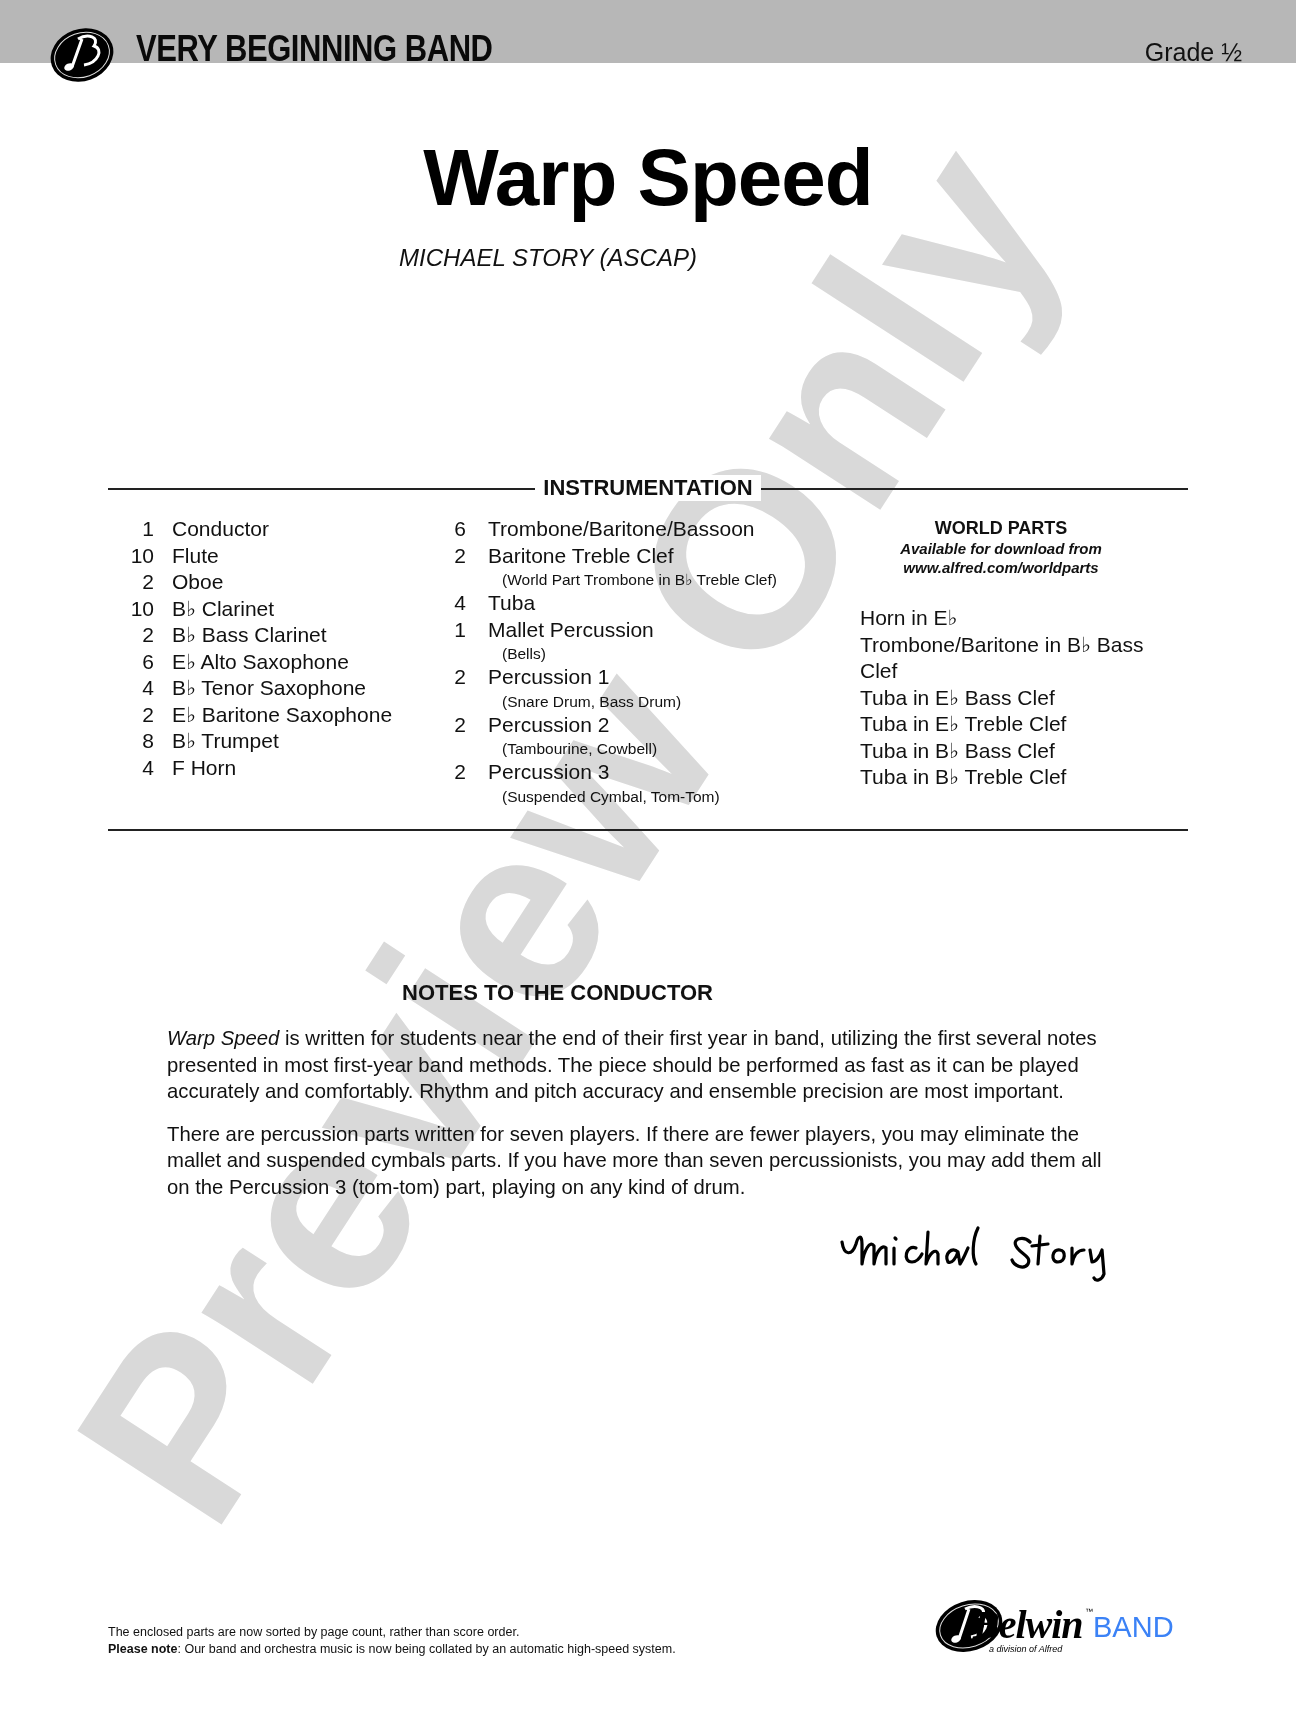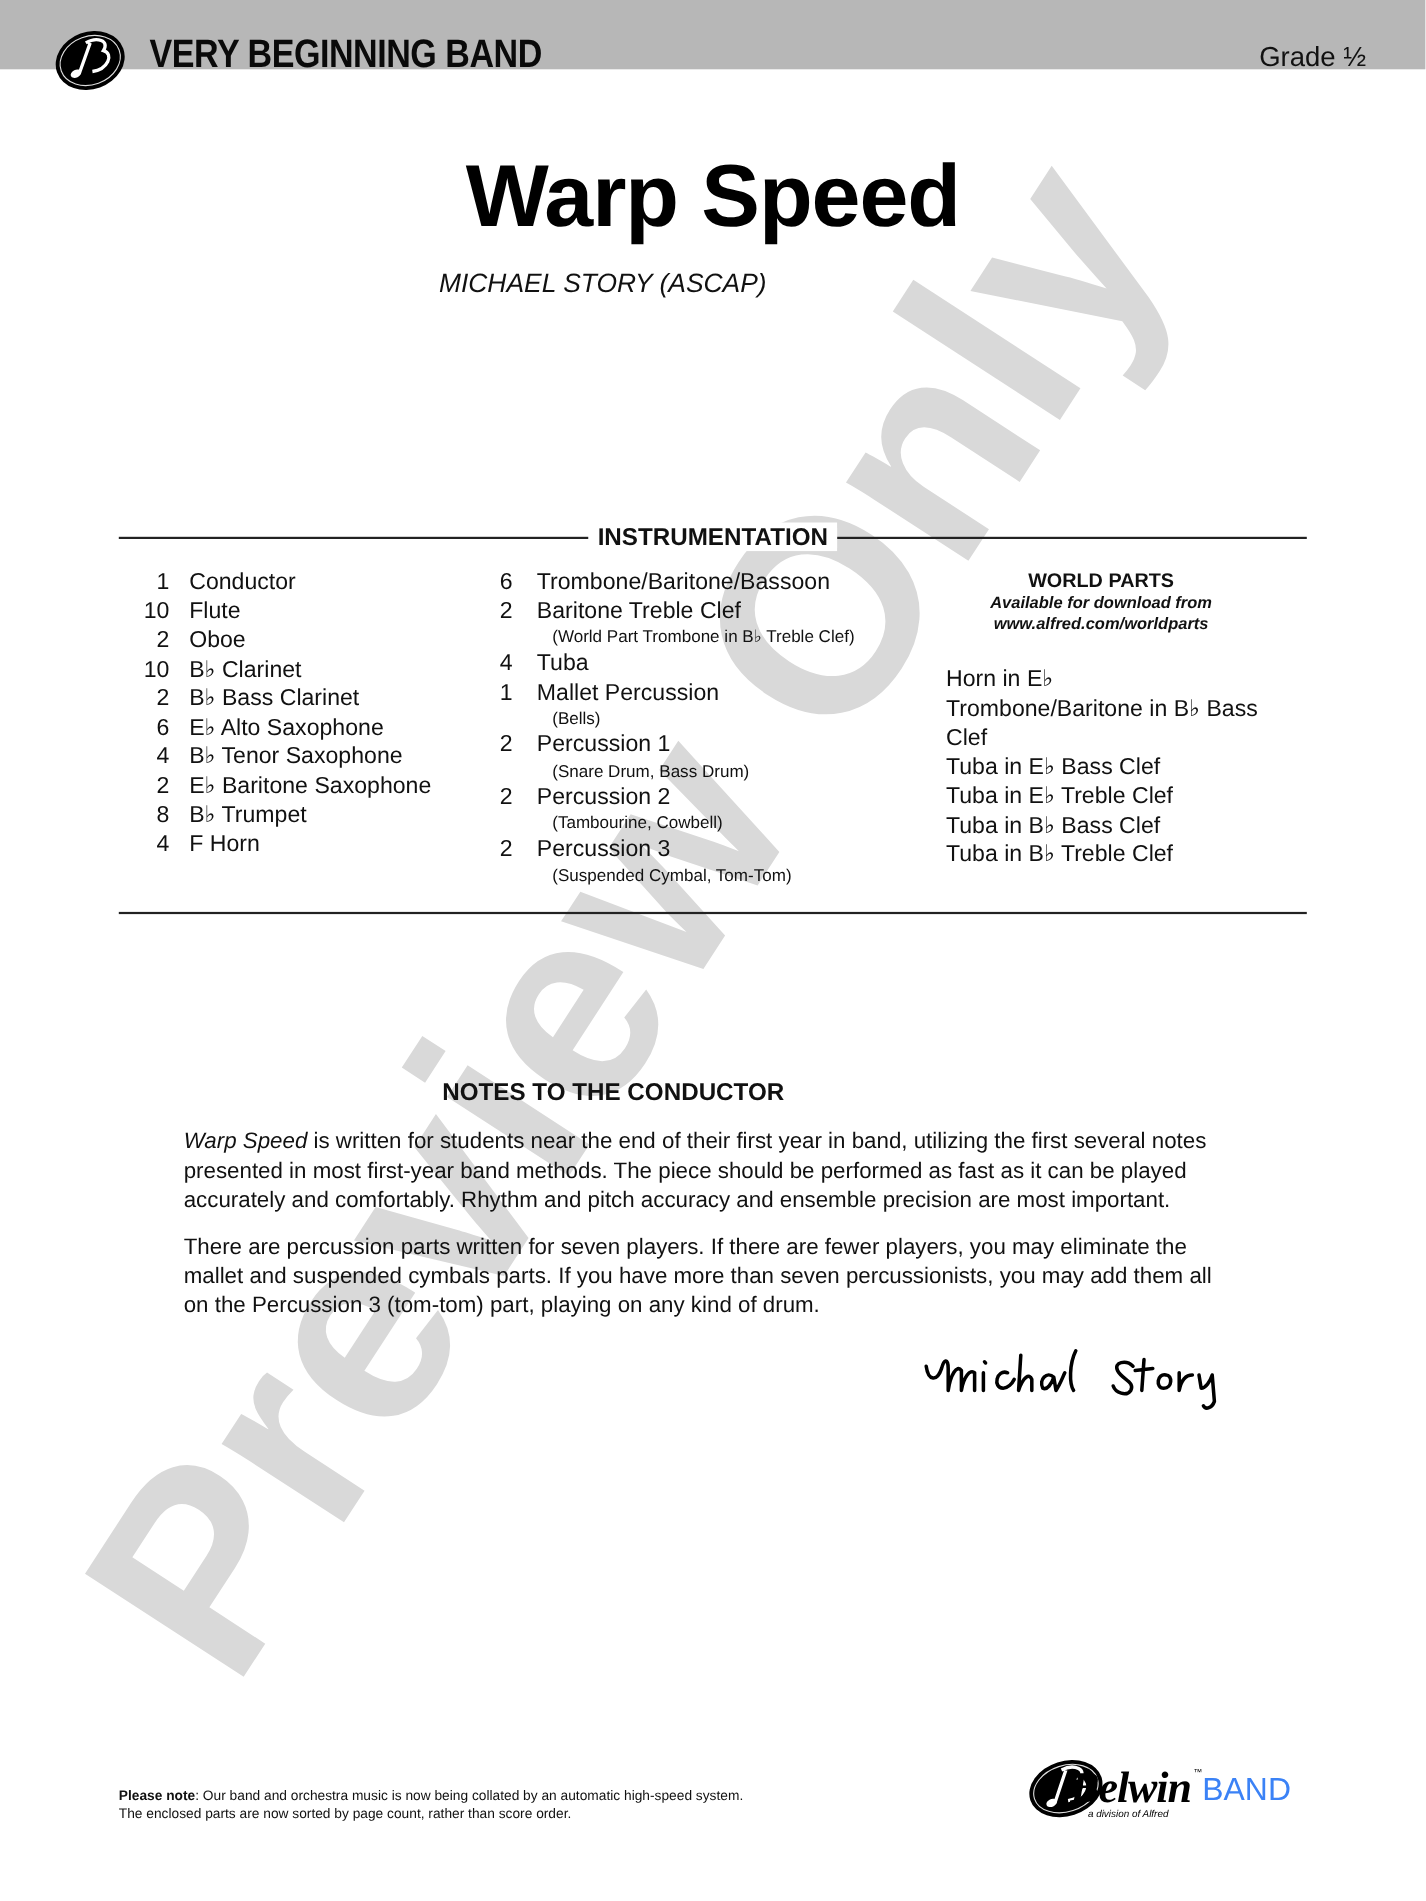--- a/index.html
+++ b/index.html
@@ -188,22 +188,22 @@
     <path d="M138 6 C132 18 132 36 136 42"></path>
     <path d="M190 20 C184 14 172 16 176 24 C180 32 192 34 188 42 C184 48 174 44 172 38"></path>
     <path d="M200 14 L198 42 M192 24 L208 22"></path>
     <path d="M220 28 C212 26 210 40 218 40 C226 40 226 28 220 28"></path>
     <path d="M232 26 L232 42 C234 32 238 28 244 28"></path>
     <path d="M250 28 L252 40 C256 40 260 34 262 28 L264 52 C262 58 256 60 254 56"></path>
   </g>
 </svg>
 
 <div class="abs footnote">
+  <div>The enclosed parts are now sorted by page count, rather than score order.</div>
   <div><b>Please note</b><span>: Our band and orchestra music is now being collated by an automatic high-speed system.</span></div>
-  <div>The enclosed parts are now sorted by page count, rather than score order.</div>
 </div>
 
 <div class="abs footer-logo">
   <svg width="72" height="58" viewBox="0 0 72 58" style="position:absolute; left:0; top:0;" xmlns="http://www.w3.org/2000/svg">
     <ellipse cx="36" cy="29" rx="34" ry="25" fill="#000" transform="rotate(-18 36 29)"></ellipse>
     <ellipse cx="36" cy="29" rx="30" ry="21" fill="none" stroke="#ddd" stroke-width="1" transform="rotate(-18 36 29)"></ellipse>
     <path d="M32 12 C44 6 56 12 48 20 C58 24 52 38 38 40 M36 12 L26 42" stroke="#fff" stroke-width="3" fill="none"></path>
     <ellipse cx="23" cy="42" rx="5" ry="3.5" fill="#fff" transform="rotate(-25 23 42)"></ellipse>
   </svg>
   <span style="position:absolute; left:40px; top:4px; font-family:'Liberation Serif', serif; font-style:italic; font-weight:bold; font-size:40px; color:#000; letter-spacing:-1px;">Belwin</span>

